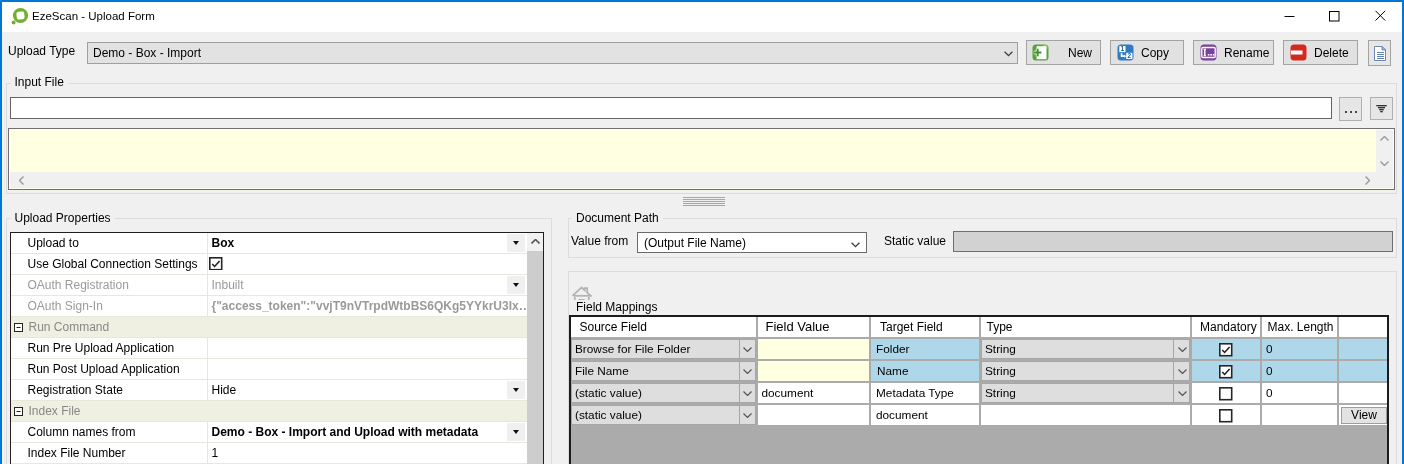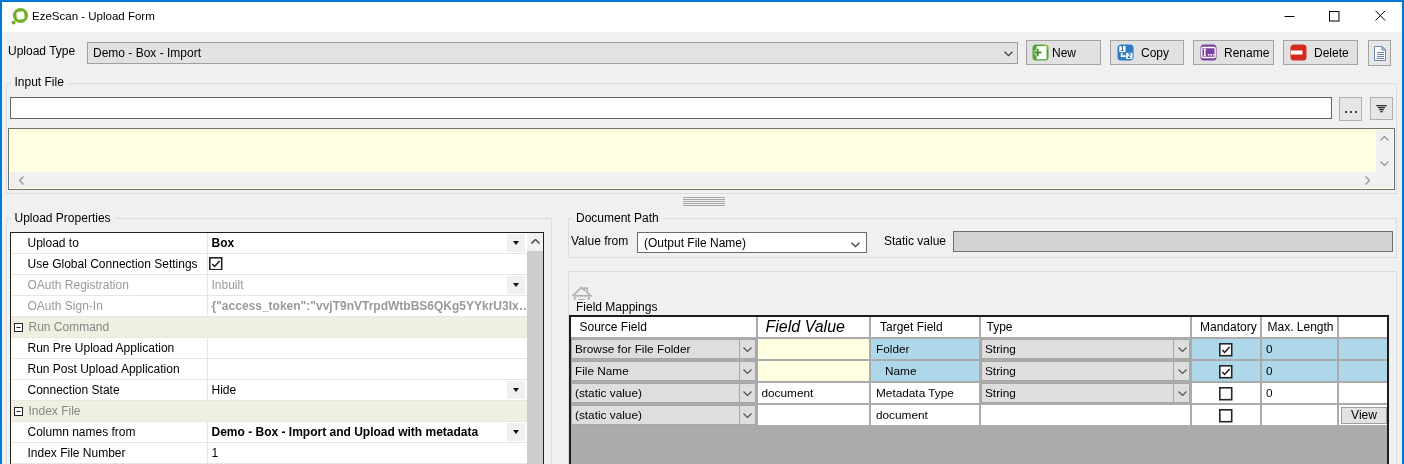--- a/index.html
+++ b/index.html
@@ -65,21 +65,21 @@
       <rect x="4.6" y="2.2" width="9.9" height="13" fill="#fff"></rect>
       <g stroke="#fff" stroke-width="3.6">
           <line x1="1.8" y1="8.5" x2="9.4" y2="8.5"></line>
           <line x1="5.6" y1="4.7" x2="5.6" y2="12.3"></line>
         </g>
       <g stroke="#3f9426" stroke-width="2">
           <line x1="1.8" y1="8.5" x2="9.4" y2="8.5"></line>
           <line x1="5.6" y1="4.7" x2="5.6" y2="12.3"></line>
         </g>
     </svg>
-    <span style="margin-left:3px;">New</span>
+    <span style="margin-left:19px;">New</span>
   </div>
   <div class="btn" style="left:1110px;top:40px;width:74px;height:25px;">
     <svg style="margin-left:6px;" width="17" height="17" viewBox="0 0 17 17">
       <rect x="0.5" y="0.5" width="16" height="16" rx="3.5" fill="#2e7bc4"></rect>
       <rect x="2.3" y="2" width="6.2" height="6.2" fill="#fff"></rect>
       <text x="5.4" y="7.3" font-size="6.5" fill="#1a5f9e" text-anchor="middle" font-family="Liberation Sans" font-weight="bold">1</text>
       <path d="M4.6 9.2 L4.6 12.2 L7.6 12.2" fill="none" stroke="#fff" stroke-width="1.7"></path>
       <path d="M7.2 10.6 L9.2 12.2 L7.2 13.8 Z" fill="#fff"></path>
       <rect x="9.2" y="8.8" width="6.2" height="6.2" fill="#fff"></rect>
       <text x="12.3" y="14.1" font-size="6.5" fill="#1a5f9e" text-anchor="middle" font-family="Liberation Sans" font-weight="bold">2</text>
@@ -208,21 +208,21 @@
       <div class="pglab">Run Pre Upload Application</div>
       <div class="pgval"></div>
     </div>
     <div class="pgrow" style="top:126px;left:0;">
       <div class="gutter"></div>
       <div class="pglab">Run Post Upload Application</div>
       <div class="pgval"></div>
     </div>
     <div class="pgrow" style="top:147px;left:0;">
       <div class="gutter"></div>
-      <div class="pglab">Connection State</div>
+      <div class="pglab">Registration State</div>
       <div class="pgval">Hide</div>
       <div class="pgarr">
           <div class="tri"></div>
         </div>
     </div>
     <div class="pgrow grouprow" style="top:168px;left:0;">
       <svg class="abs" style="left:2.5px;top:6px;" width="9" height="9" viewBox="0 0 9 9">
         <rect x="0.5" y="0.5" width="8" height="8" fill="#fff" stroke="#222" stroke-width="1"></rect>
         <line x1="2.5" y1="4.5" x2="6.5" y2="4.5" stroke="#222" stroke-width="1"></line>
       </svg>
@@ -270,21 +270,21 @@
   <svg class="abs" style="left:571px;top:285px;" width="22" height="23" viewBox="0 0 22 23">
     <g fill="none" stroke="#b2b2b2" stroke-width="1.7" stroke-linejoin="miter">
       <path d="M1.5 10.8 L10.5 2.5 L13.6 5.3 L13.6 3.2 L16.2 3.2 L16.2 7.6 L20.5 11.5"></path>
       <path d="M2.6 10.8 L19.4 10.8"></path>
       <path d="M3.8 12 L3.8 21.2 L8.3 21.2 L8.3 14.8 L12.8 14.8 L12.8 21.2 L17.8 21.2 L17.8 12"></path>
     </g>
   </svg>
 
   <div class="abs" style="left:569px;top:315px;width:820px;height:149px;background:#ababab;border:2px solid #1c1c1c;border-bottom:none;box-sizing:border-box;font-size:11.8px;" id="fmtable">
       <div style="position: absolute; left: 0px; top: 0px; width: 184.5px; height: 20px; background: rgb(255, 255, 255); box-sizing: border-box; line-height: 20px; white-space: nowrap; overflow: hidden; font-size: 12px; padding-left: 8.5px;">Source Field</div>
-      <div style="position: absolute; left: 186.5px; top: 0px; width: 111.5px; height: 20px; background: rgb(255, 255, 255); box-sizing: border-box; line-height: 20px; white-space: nowrap; overflow: hidden; font-size: 16px; padding-left: 8px; font-style: italic;">Field Value</div>
+      <div style="position: absolute; left: 186.5px; top: 0px; width: 111.5px; height: 20px; background: rgb(255, 255, 255); box-sizing: border-box; line-height: 20px; white-space: nowrap; overflow: hidden; font-size: 13px; padding-left: 8px;">Field Value</div>
       <div style="position: absolute; left: 300px; top: 0px; width: 108px; height: 20px; background: rgb(255, 255, 255); box-sizing: border-box; line-height: 20px; white-space: nowrap; overflow: hidden; font-size: 12px; padding-left: 9px;">Target Field</div>
       <div style="position: absolute; left: 410px; top: 0px; width: 209px; height: 20px; background: rgb(255, 255, 255); box-sizing: border-box; line-height: 20px; white-space: nowrap; overflow: hidden; font-size: 12px; padding-left: 5.5px;">Type</div>
       <div style="position: absolute; left: 621px; top: 0px; width: 68px; height: 20px; background: rgb(255, 255, 255); box-sizing: border-box; line-height: 20px; white-space: nowrap; overflow: hidden; font-size: 12px; padding-left: 8px;">Mandatory</div>
       <div style="position: absolute; left: 691px; top: 0px; width: 74.5px; height: 20px; background: rgb(255, 255, 255); box-sizing: border-box; line-height: 20px; white-space: nowrap; overflow: hidden; font-size: 12px; padding-left: 5.5px;">Max. Length</div>
       <div style="position: absolute; left: 767.5px; top: 0px; width: 48.5px; height: 20px; background: rgb(255, 255, 255); box-sizing: border-box; line-height: 20px; white-space: nowrap; overflow: hidden; font-size: 12px; padding-left: 0px;"></div>
       <div style="position: absolute; left: 0px; top: 22px; width: 184.5px; height: 20px; background: rgb(222, 222, 222); box-sizing: border-box; line-height: 20px; white-space: nowrap; overflow: hidden; border: 1px solid rgb(166, 166, 166);">
         <div style="padding-left:3px;line-height:18px;">Browse for File Folder</div>
         <div style="position:absolute;right:0;top:0;bottom:0;width:15px;border-left:1px solid #a6a6a6;">
           <svg style="position:absolute;left:3.5px;top:7px;" width="9" height="5">
             <polyline points="0.5,0.5 4.5,4.5 8.5,0.5" fill="none" stroke="#555" stroke-width="1.2"></polyline>
@@ -311,21 +311,21 @@
       <div style="position: absolute; left: 767.5px; top: 22px; width: 48.5px; height: 20px; background: rgb(174, 215, 233); box-sizing: border-box; line-height: 20px; white-space: nowrap; overflow: hidden;"></div>
       <div style="position: absolute; left: 0px; top: 44px; width: 184.5px; height: 20px; background: rgb(222, 222, 222); box-sizing: border-box; line-height: 20px; white-space: nowrap; overflow: hidden; border: 1px solid rgb(166, 166, 166);">
         <div style="padding-left:3px;line-height:18px;">File Name</div>
         <div style="position:absolute;right:0;top:0;bottom:0;width:15px;border-left:1px solid #a6a6a6;">
           <svg style="position:absolute;left:3.5px;top:7px;" width="9" height="5">
             <polyline points="0.5,0.5 4.5,4.5 8.5,0.5" fill="none" stroke="#555" stroke-width="1.2"></polyline>
           </svg>
         </div>
       </div>
       <div style="position: absolute; left: 186.5px; top: 44px; width: 111.5px; height: 20px; background: rgb(255, 255, 225); box-sizing: border-box; line-height: 20px; white-space: nowrap; overflow: hidden; padding-left: 4px;"></div>
-      <div style="position: absolute; left: 300px; top: 44px; width: 108px; height: 20px; background: rgb(174, 215, 233); box-sizing: border-box; line-height: 20px; white-space: nowrap; overflow: hidden; padding-left: 14px;">Name</div>
+      <div style="position: absolute; left: 300px; top: 44px; width: 108px; height: 20px; background: rgb(174, 215, 233); box-sizing: border-box; line-height: 20px; white-space: nowrap; overflow: hidden; padding-left: 6px;">Name</div>
       <div style="position: absolute; left: 410px; top: 44px; width: 209px; height: 20px; background: rgb(222, 222, 222); box-sizing: border-box; line-height: 20px; white-space: nowrap; overflow: hidden; border: 1px solid rgb(166, 166, 166);">
         <div style="padding-left:3px;line-height:18px;">String</div>
         <div style="position:absolute;right:0;top:0;bottom:0;width:15px;border-left:1px solid #a6a6a6;">
           <svg style="position:absolute;left:3.5px;top:7px;" width="9" height="5">
             <polyline points="0.5,0.5 4.5,4.5 8.5,0.5" fill="none" stroke="#555" stroke-width="1.2"></polyline>
           </svg>
         </div>
       </div>
       <div style="position: absolute; left: 621px; top: 44px; width: 68px; height: 20px; background: rgb(174, 215, 233); box-sizing: border-box; line-height: 20px; white-space: nowrap; overflow: hidden;">
         <svg style="position:absolute;left:27px;top:4px;" width="13.5" height="13.5" viewBox="0 0 13.5 13.5">

